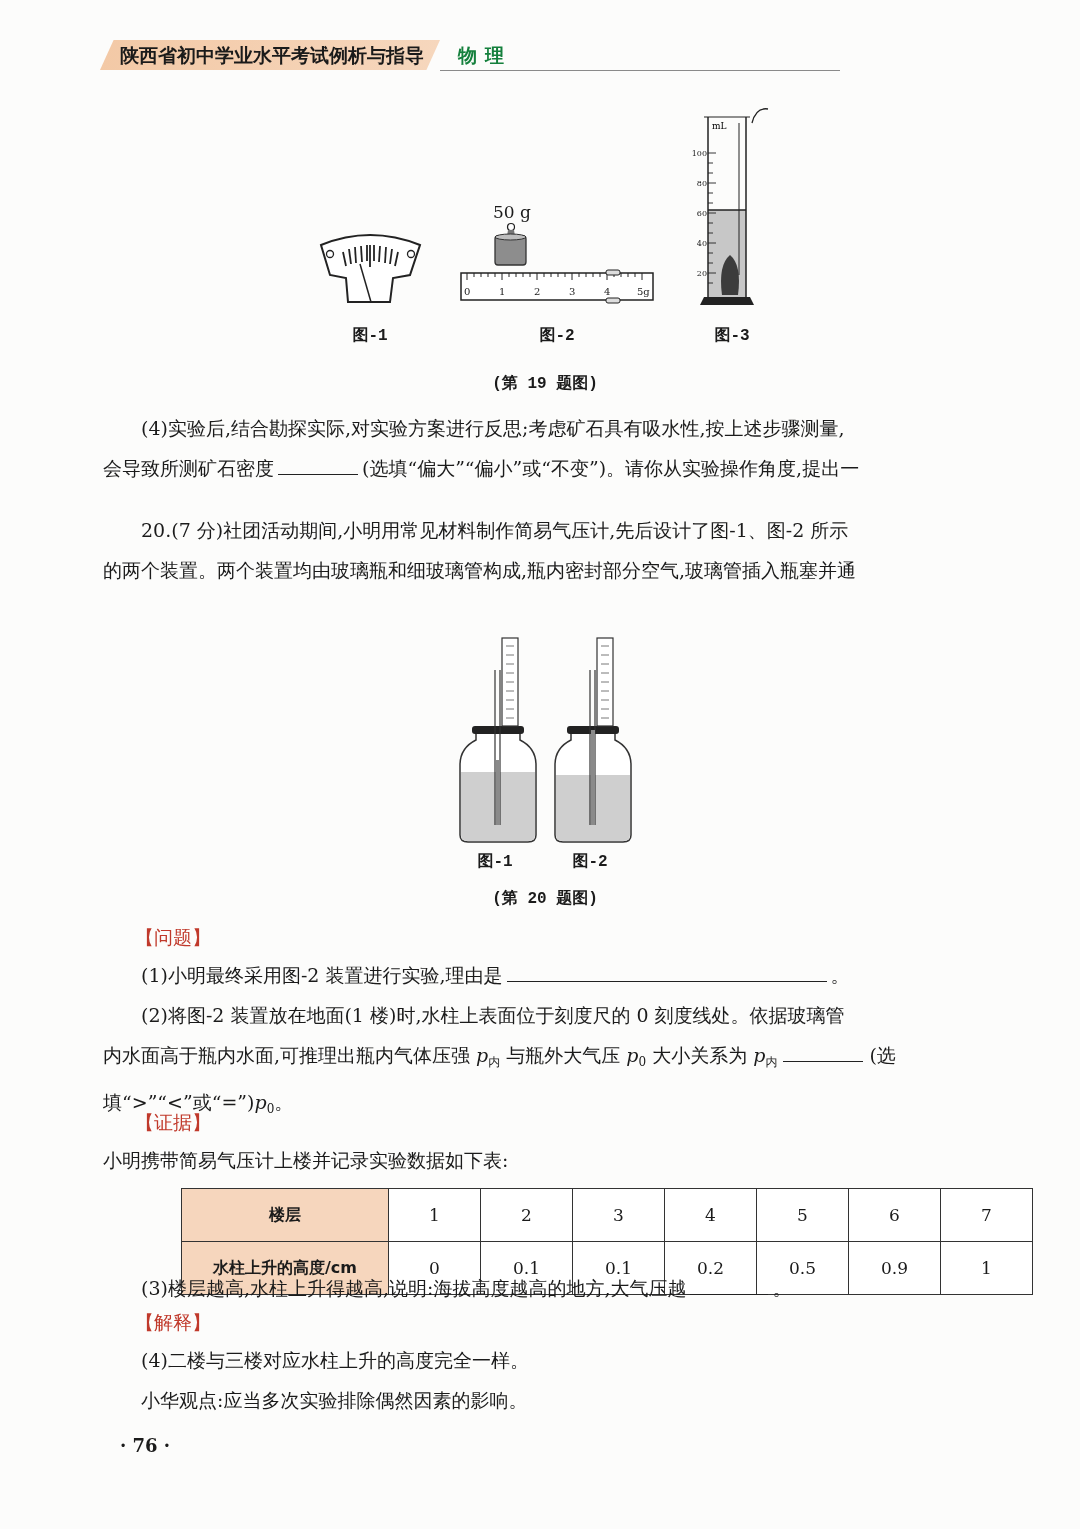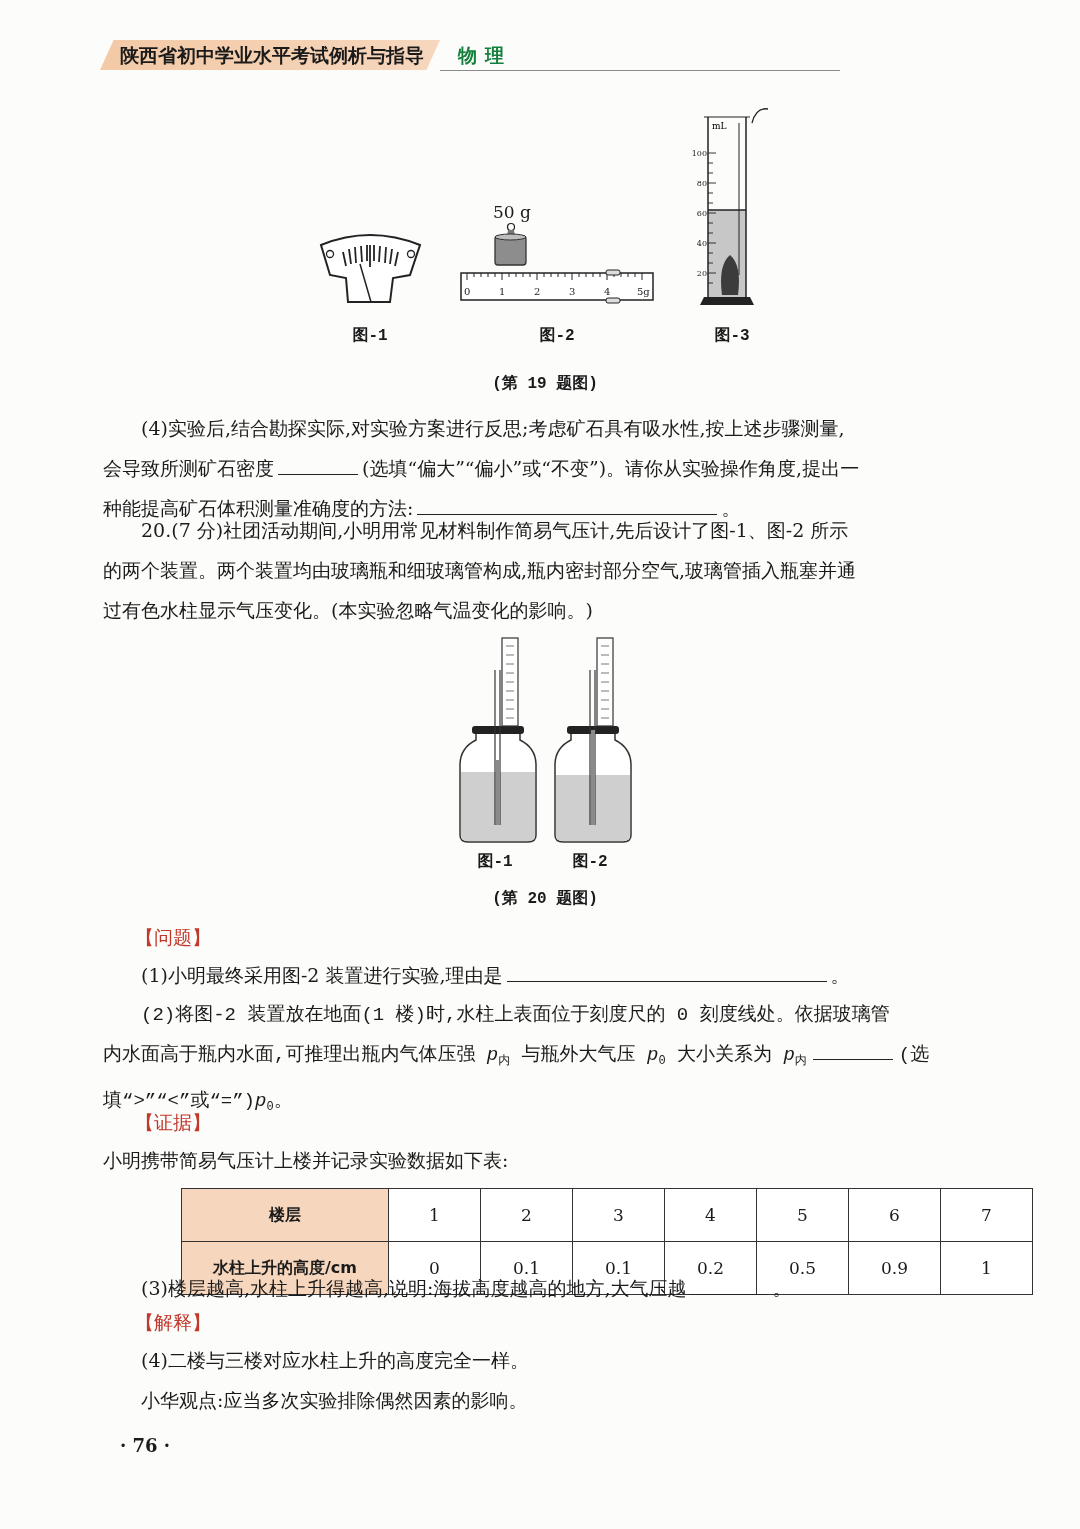--- a/index.html
+++ b/index.html
@@ -147,27 +147,25 @@
     </g>
   </svg>
 </div>
 <span class="cap" style="left:702px;top:325px;width:60px;">图-3</span>
 
 <span class="cap" style="left:440px;top:373px;width:210px;">(第 19 题图)</span>
 
 <div class="para" style="top:408px;">
   <div><span class="ind"></span><span>(4)实验后,结合勘探实际,对实验方案进行反思;考虑矿石具有吸水性,按上述步骤测量,</span></div>
   <div><span>会导致所测矿石密度</span><span class="blank" style="width:80px;margin:0 4px;"></span><span>(选填“偏大”“偏小”或“不变”)。请你从实验操作角度,提出一</span></div>
-  <div><span>种能提高矿石体积测量准确度的方法:</span><span class="blank" style="width:300px;margin:0 4px;"></span><span>。</span></div>
 </div>
 
 <div class="para" style="top:510px;">
   <div><span class="ind"></span><span>20.(7 分)社团活动期间,小明用常见材料制作简易气压计,先后设计了图-1、图-2 所示</span></div>
   <div><span>的两个装置。两个装置均由玻璃瓶和细玻璃管构成,瓶内密封部分空气,玻璃管插入瓶塞并通</span></div>
-  <div><span>过有色水柱显示气压变化。(本实验忽略气温变化的影响。)</span></div>
 </div>
 
 <div class="fig" style="left:458px;top:630px;width:175px;height:215px;">
   <svg width="175" height="215" viewBox="0 0 175 215">
 
     <g>
       <path d="M18,110 Q2,118 2,135 L2,205 Q2,212 10,212 L70,212 Q78,212 78,205 L78,135 Q78,118 62,110 L62,100 L18,100 Z" fill="#fff" stroke="#333" stroke-width="1.5"></path>
       <path d="M3,142 L77,142 L77,205 Q77,211 70,211 L10,211 Q3,211 3,205 Z" fill="#cfcfcf"></path>
       <rect x="14" y="96" width="52" height="8" rx="3" fill="#222"></rect>
       <line x1="37" y1="40" x2="37" y2="195" stroke="#333" stroke-width="1.2"></line>
@@ -212,21 +210,21 @@
 <span class="cap" style="left:465px;top:851px;width:60px;">图-1</span>
 <span class="cap" style="left:560px;top:851px;width:60px;">图-2</span>
 <span class="cap" style="left:440px;top:888px;width:210px;">(第 20 题图)</span>
 
 <span class="sec" style="top:925px;">【问题】</span>
 
 <div class="para" style="top:955px;">
   <div><span class="ind"></span><span>(1)小明最终采用图-2 装置进行实验,理由是</span><span class="blank" style="width:320px;margin:0 4px;"></span><span>。</span></div>
 </div>
 
-<div class="para" style="top:995px;font-family:Liberation Mono, monospace;">
+<div class="para" style="top:995px;">
   <div><span class="ind"></span><span>(2)将图-2 装置放在地面(1 楼)时,水柱上表面位于刻度尺的 0 刻度线处。依据玻璃管</span></div>
   <div><span>内水面高于瓶内水面,可推理出瓶内气体压强 </span><span class="it">p</span><span class="sub">内</span><span> 与瓶外大气压 </span><span class="it">p</span><span class="sub">0</span><span> 大小关系为 </span><span class="it">p</span><span class="sub">内</span><span class="blank" style="width:80px;margin:0 6px;"></span><span>(选</span></div>
   <div><span>填“&gt;”“&lt;”或“=”)</span><span class="it">p</span><span class="sub">0</span><span>。</span></div>
 </div>
 
 <span class="sec" style="top:1110px;">【证据】</span>
 <div class="para" style="top:1140px;">
   <div><span>小明携带简易气压计上楼并记录实验数据如下表:</span></div>
 </div>
 

